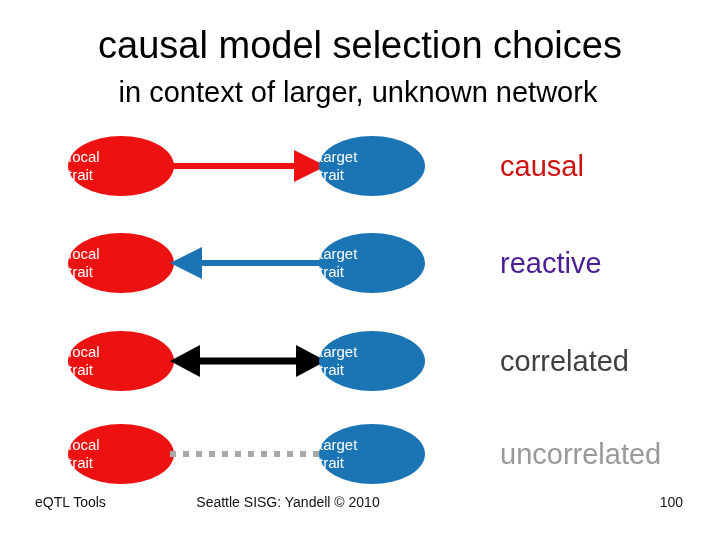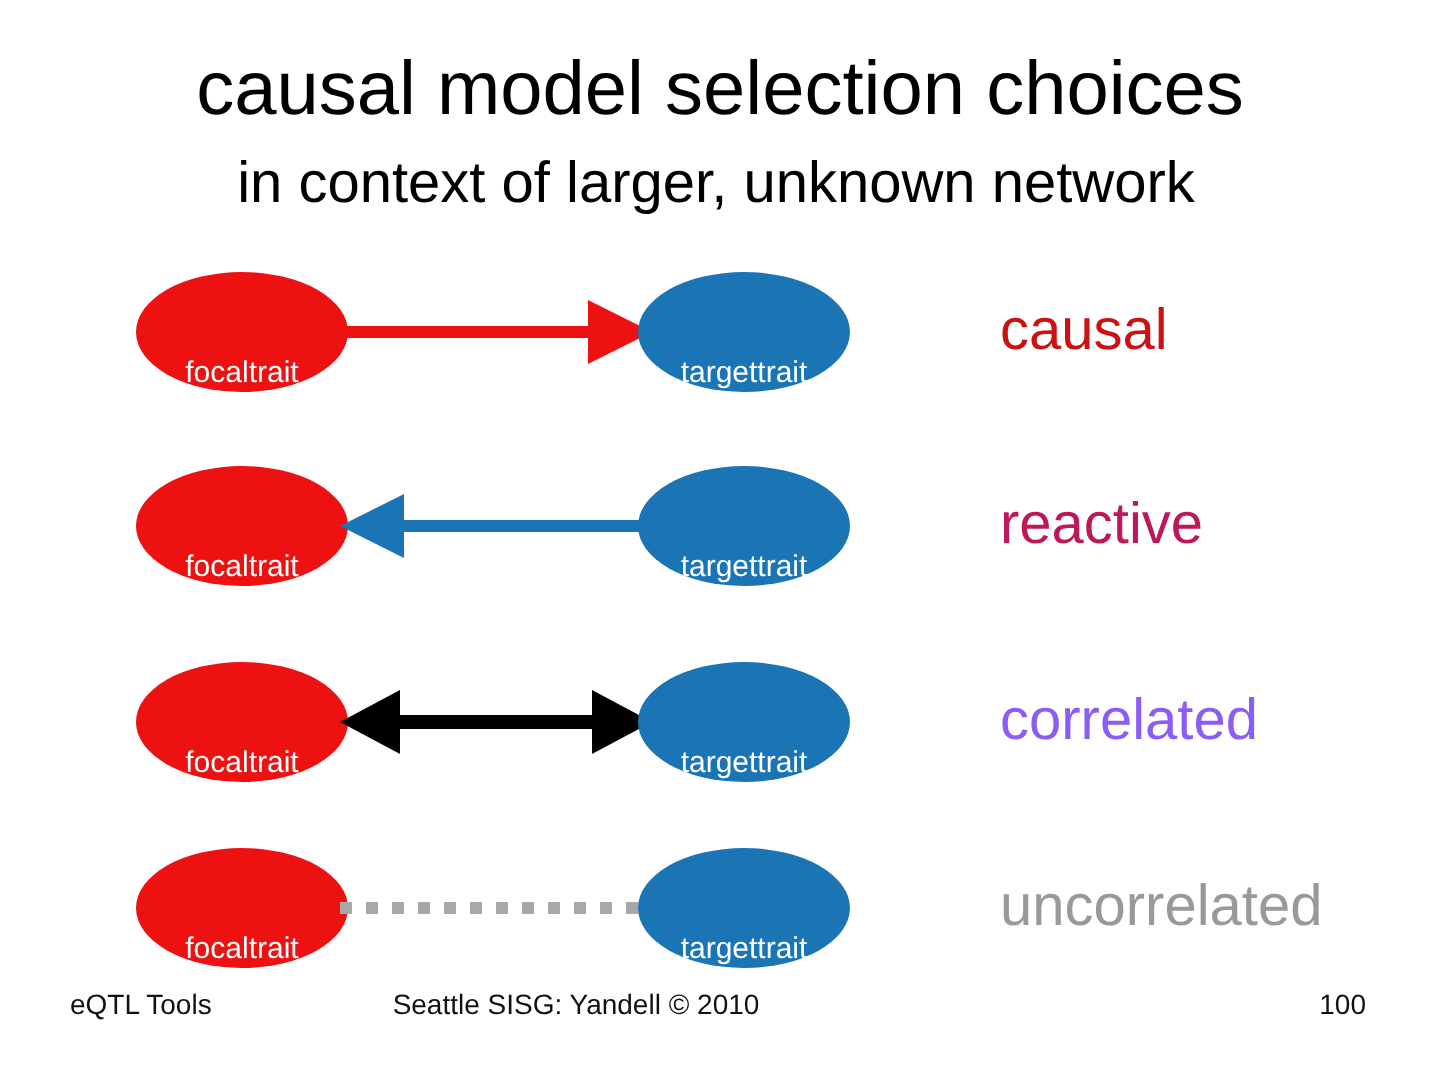--- a/index.html
+++ b/index.html
@@ -22,21 +22,21 @@
 
   .row { position: absolute; left: 0; width: 720px; height: 60px; }
   .row.r0 { top: 136px; }
   .row.r1 { top: 233px; }
   .row.r2 { top: 331px; }
   .row.r3 { top: 424px; }
 
   .node {
     position: absolute; top: 0; width: 106px; height: 60px;
     border-radius: 50%;
-    display: flex; flex-direction: row; align-items: flex-end; justify-content: center;
+    display: flex; flex-direction: column; align-items: flex-start; justify-content: center;
     font-size: 15px; line-height: 18px; text-align: center;
   }
   .node.focal  { left: 68px; }
   .node.target { left: 319px; }
 
   .connector { position: absolute; left: 168px; top: 10px; width: 160px; height: 40px; }
 
   .rel-label {
     position: absolute; left: 500px; top: 50%;
     transform: translateY(-50%);
@@ -77,38 +77,38 @@
       <span>trait</span>
     </div>
     <svg class="connector" viewBox="0 0 160 40">
       <line x1="30" y1="20" x2="158" y2="20" stroke-width="6" stroke="#1b75b5"></line>
       <polygon points="34,4 2,20 34,36" fill="#1b75b5"></polygon>
     </svg>
     <div class="node target" style="background-color: rgb(27, 117, 181); color: rgb(255, 255, 255);">
       <span>target</span>
       <span>trait</span>
     </div>
-    <div class="rel-label" style="color: #be185d;">reactive</div>
+    <div class="rel-label" style="color: #4c1d95;">reactive</div>
   </div>
 
   <div class="row r2">
     <div class="node focal" style="background-color: rgb(238, 17, 17); color: rgb(255, 255, 255);">
       <span>focal</span>
       <span>trait</span>
     </div>
     <svg class="connector" viewBox="0 0 160 40">
       <line x1="28" y1="20" x2="132" y2="20" stroke-width="7" stroke="#000000"></line>
       <polygon points="32,4 2,20 32,36" fill="#000000"></polygon>
       <polygon points="128,4 158,20 128,36" fill="#000000"></polygon>
     </svg>
     <div class="node target" style="background-color: rgb(27, 117, 181); color: rgb(255, 255, 255);">
       <span>target</span>
       <span>trait</span>
     </div>
-    <div class="rel-label" style="color: #8b5cf6;">correlated</div>
+    <div class="rel-label" style="color: #404040;">correlated</div>
   </div>
 
   <div class="row r3">
     <div class="node focal" style="background-color: rgb(238, 17, 17); color: rgb(255, 255, 255);">
       <span>focal</span>
       <span>trait</span>
     </div>
     <svg class="connector" viewBox="0 0 160 40">
       <line x1="2" y1="20" x2="158" y2="20" stroke-width="6" stroke-dasharray="6 7" stroke="#a8a8a8"></line>
     </svg>

